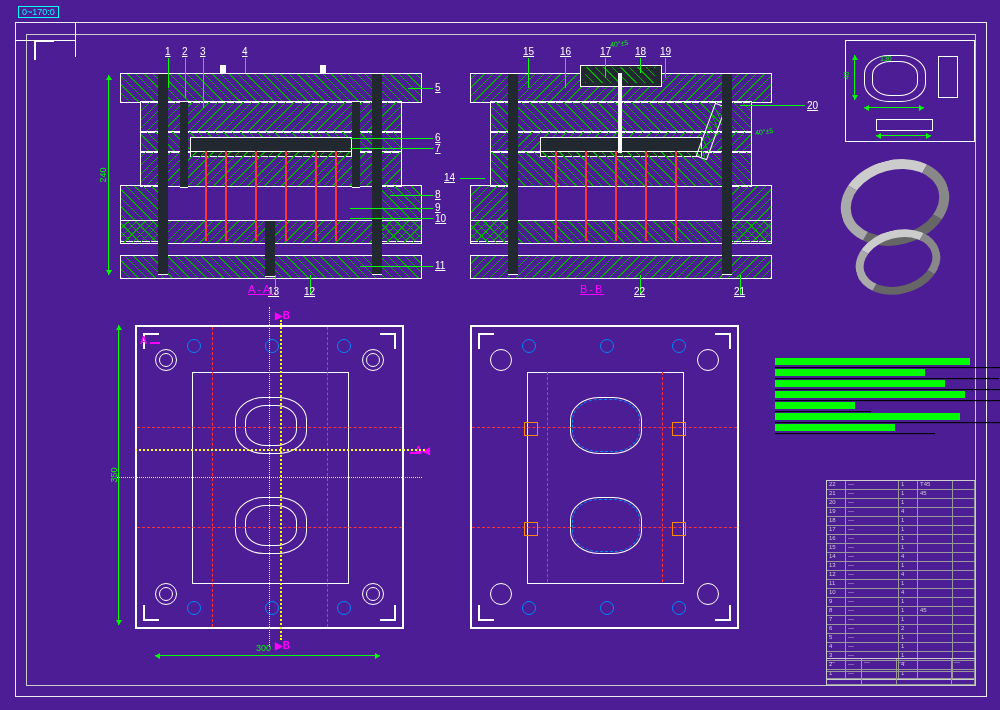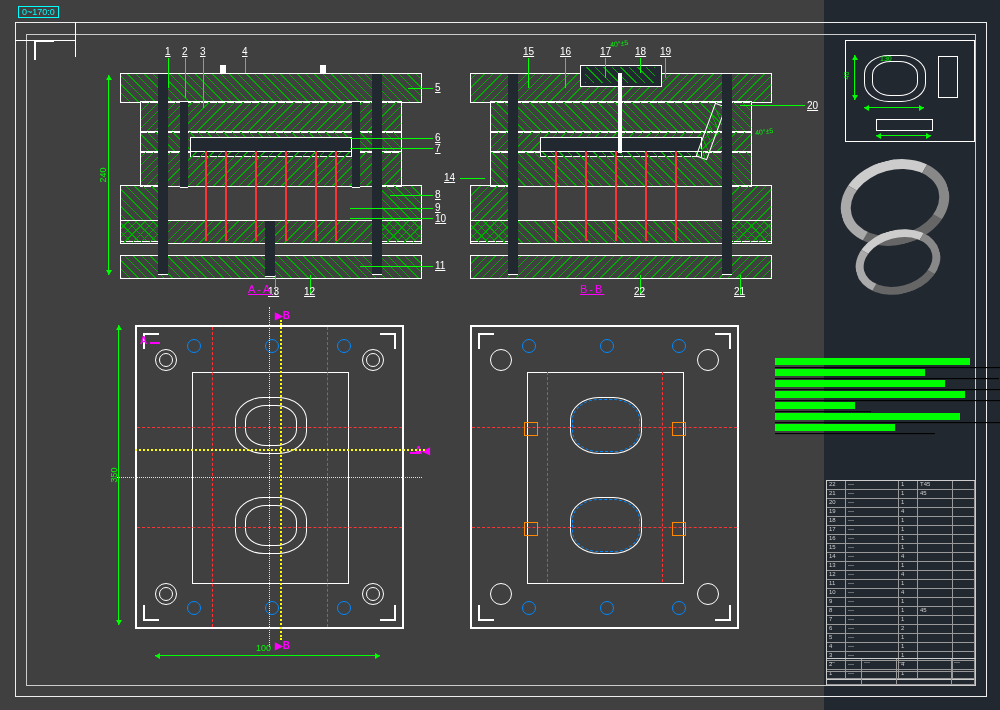--- a/index.html
+++ b/index.html
@@ -1,16 +1,16 @@
 <!DOCTYPE html>
 <html><head>
 <meta charset="utf-8">
 <style>
   html,body{margin:0;padding:0;background:#222830;font-family:Arial,sans-serif;overflow:hidden}
-  .canvas{position:relative;width:824px;height:710px;background:#404040}
+  .canvas{position:relative;width:1000px;height:710px;background:#4c1d95}
   .frame{position:absolute;border:1px solid #eee}
   .inner-frame{position:absolute;border:1px solid #ccc}
   .corner-mark{position:absolute;width:18px;height:18px;border-left:2px solid #fff;border-top:2px solid #fff}
   .hatch{background:repeating-linear-gradient(45deg,#0a0 0,#0a0 1px,transparent 1px,transparent 6px)}
   .hatch2{background:repeating-linear-gradient(-45deg,#0a0 0,#0a0 1px,transparent 1px,transparent 6px)}
   .block{position:absolute}
   .wline{position:absolute;background:#fff}
   .gline{position:absolute;background:#0f0}
   .rline{position:absolute;background:#f33}
   .mline{position:absolute;background:#f0f}
@@ -220,21 +220,21 @@
 <div class="label" style="left:415px;top:445px;color:#f0f;font-weight:bold"><span>A</span>◀</div>
 <div class="mline" style="left:150px;top:342px;width:10px;height:2px"></div>
 <div class="mline" style="left:410px;top:452px;width:10px;height:2px"></div>
 
 <div class="dot-y" style="left:135px;top:449px;width:290px;border-top:2px dotted #ff0"></div>
 <div class="dot-yv" style="left:280px;top:320px;height:320px;border-left:2px dotted #ff0"></div>
 
 <div class="arrow-v" style="left:118px;top:325px;height:300px"></div>
 <div class="dim" style="left:106px;top:470px;transform:rotate(-90deg)">350</div>
 <div class="arrow-h" style="left:155px;top:655px;width:225px"></div>
-<div class="dim" style="left:256px;top:643px">100</div>
+<div class="dim" style="left:256px;top:643px">300</div>
 
 <div class="block" style="left:470px;top:325px;width:265px;height:300px;border:2px solid #fff">
   <div style="position:absolute;left:6px;top:6px;width:14px;height:14px;border-left:2px solid #fff;border-top:2px solid #fff"></div>
   <div style="position:absolute;right:6px;top:6px;width:14px;height:14px;border-right:2px solid #fff;border-top:2px solid #fff"></div>
   <div style="position:absolute;left:6px;bottom:6px;width:14px;height:14px;border-left:2px solid #fff;border-bottom:2px solid #fff"></div>
   <div style="position:absolute;right:6px;bottom:6px;width:14px;height:14px;border-right:2px solid #fff;border-bottom:2px solid #fff"></div>
   <div class="circle" style="left:18px;top:22px;width:20px;height:20px"></div>
   <div class="circle" style="right:18px;top:22px;width:20px;height:20px"></div>
   <div class="circle" style="left:18px;bottom:22px;width:20px;height:20px"></div>
   <div class="circle" style="right:18px;bottom:22px;width:20px;height:20px"></div>

